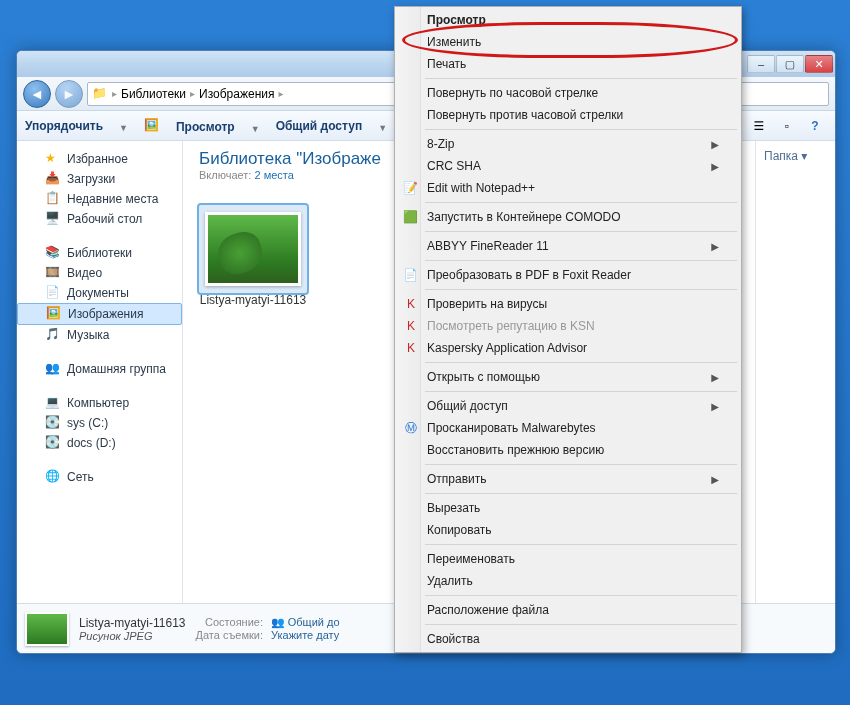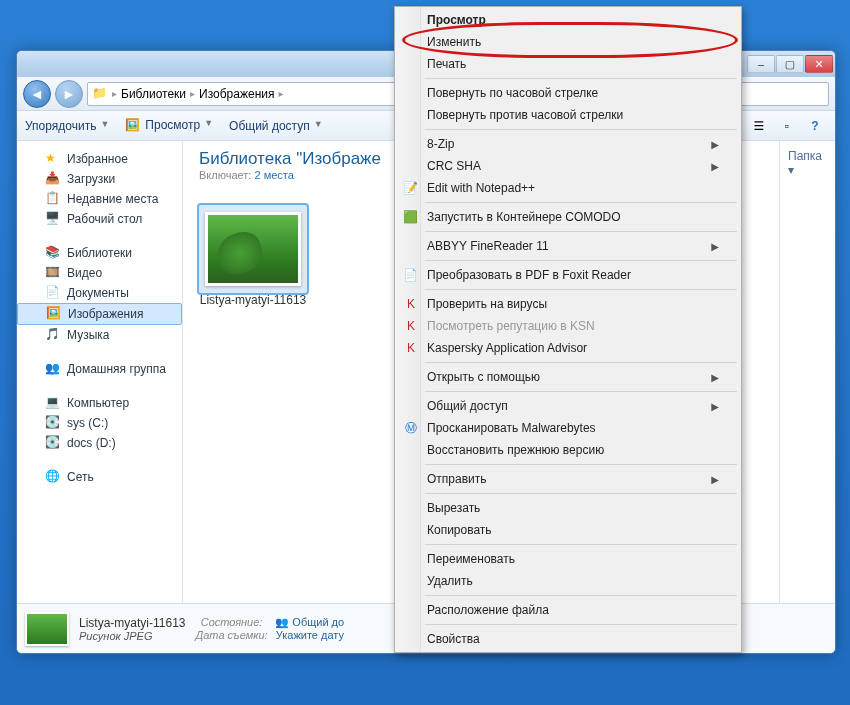--- a/index.html
+++ b/index.html
@@ -90,24 +90,25 @@
   height: 30px;
   background: linear-gradient(to bottom, #f7fbff, #e6eef8);
   border-bottom: 1px solid #d3dde8;
   display: flex;
   align-items: center;
   padding: 0 8px;
   gap: 16px;
 }
 .toolbar-item {
   display: flex;
-  align-items: flex-start;
-  gap: 4px;
+  align-items: flex-end;
+  gap: 16px;
   color: #1a3e6e;
   font-size: 12px;
+  font-weight: bold;
 }
 .toolbar-right { margin-left: auto; display: flex; gap: 4px; }
 .icon-btn {
   width: 24px;
   height: 22px;
   border: 1px solid transparent;
   border-radius: 2px;
   display: flex;
   align-items: center;
   justify-content: center;
@@ -190,21 +191,21 @@
   position: absolute;
   left: 10px;
   top: 18px;
   width: 44px;
   height: 40px;
   background: radial-gradient(ellipse, #48a035, #2b6a20);
   border-radius: 50% 40% 50% 40%;
   transform: rotate(-15deg);
 }
 .view-right {
-  width: 56px;
+  width: 80px;
   border-left: 1px solid #e0e5ea;
   padding: 8px;
   color: #4f6e94;
   font-size: 12px;
 }
 .details-pane {
   height: 50px;
   border-top: 1px solid #d3dde8;
   display: flex;
   align-items: center;
@@ -221,22 +222,22 @@
 }
 .details-text { font-size: 11px; color: #555; font-style: italic; }
 .details-name { color: #333; font-size: 12px; }
 .details-grid {
   display: grid;
   grid-template-columns: auto auto;
   gap: 0 8px;
   font-size: 11px;
   color: #6a6a6a;
 }
-.details-grid .label { text-align: center; color: #888; font-style: italic; }
-.details-grid .val { color: #2a6397; text-align: center; }
+.details-grid .label { text-align: right; color: #888; }
+.details-grid .val { color: #2a6397; }
 
 
 .context-menu {
   position: absolute;
   left: 394px;
   top: 6px;
   width: 348px;
   background: #f0f0f0;
   border: 1px solid #b0b0b0;
   box-shadow: 2px 3px 8px rgba(0,0,0,0.35);

